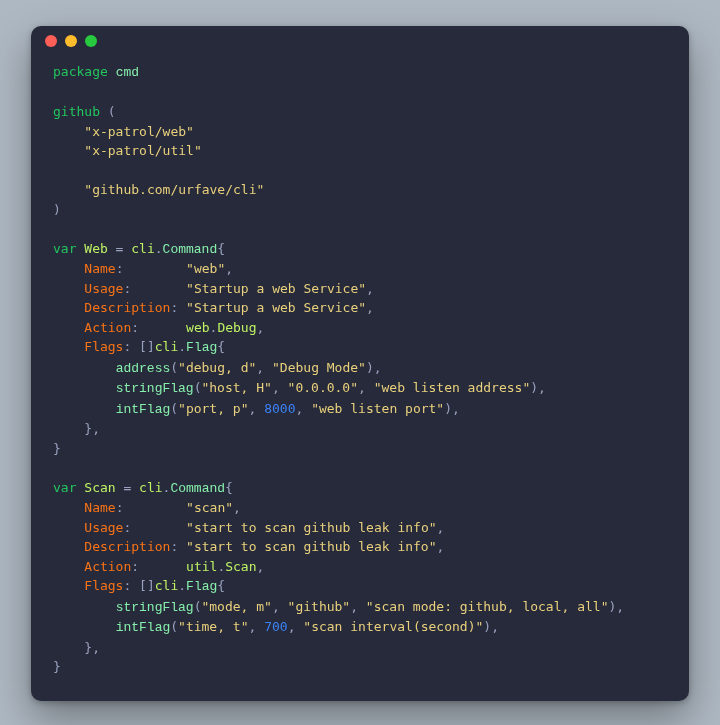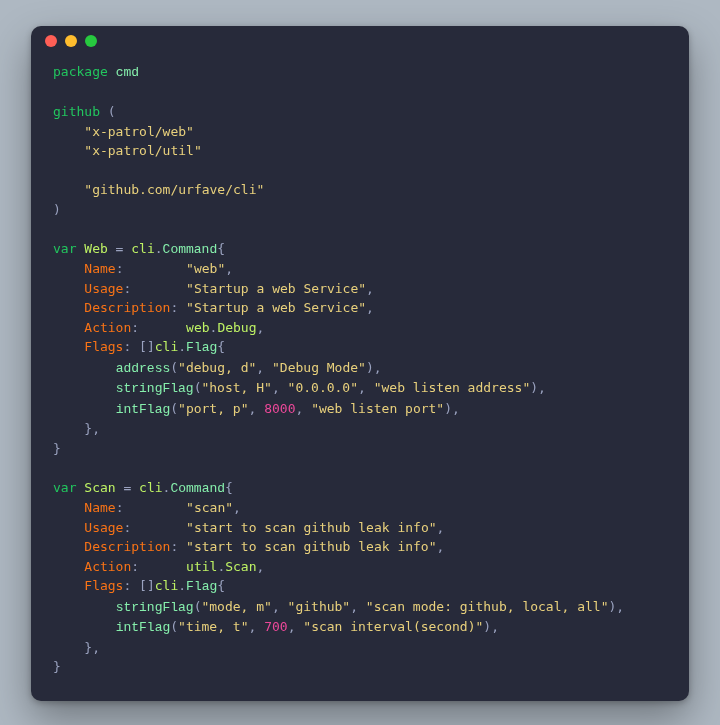--- a/index.html
+++ b/index.html
@@ -38,21 +38,21 @@
     line-height: 1.5;
     white-space: pre;
     font-family: inherit;
     font-size: 13px;
   }
   .kw  { color: #22c55e; } 
   .id  { color: #bef264; } 
   .fn  { color: #86efac; font-family: Liberation Mono, monospace; } 
   .fld { color: #f97316; } 
   .str { color: #e8d07c; } 
-  .num { color: #ec4899; } 
+  .num { color: #3b82f6; } 
   .pun { color: #9aa2bf; } 
 </style>
 </head>
 <body>
 
 <div class="frame">
   <div class="titlebar">
     <div class="dot red"></div>
     <div class="dot yellow"></div>
     <div class="dot green"></div>

